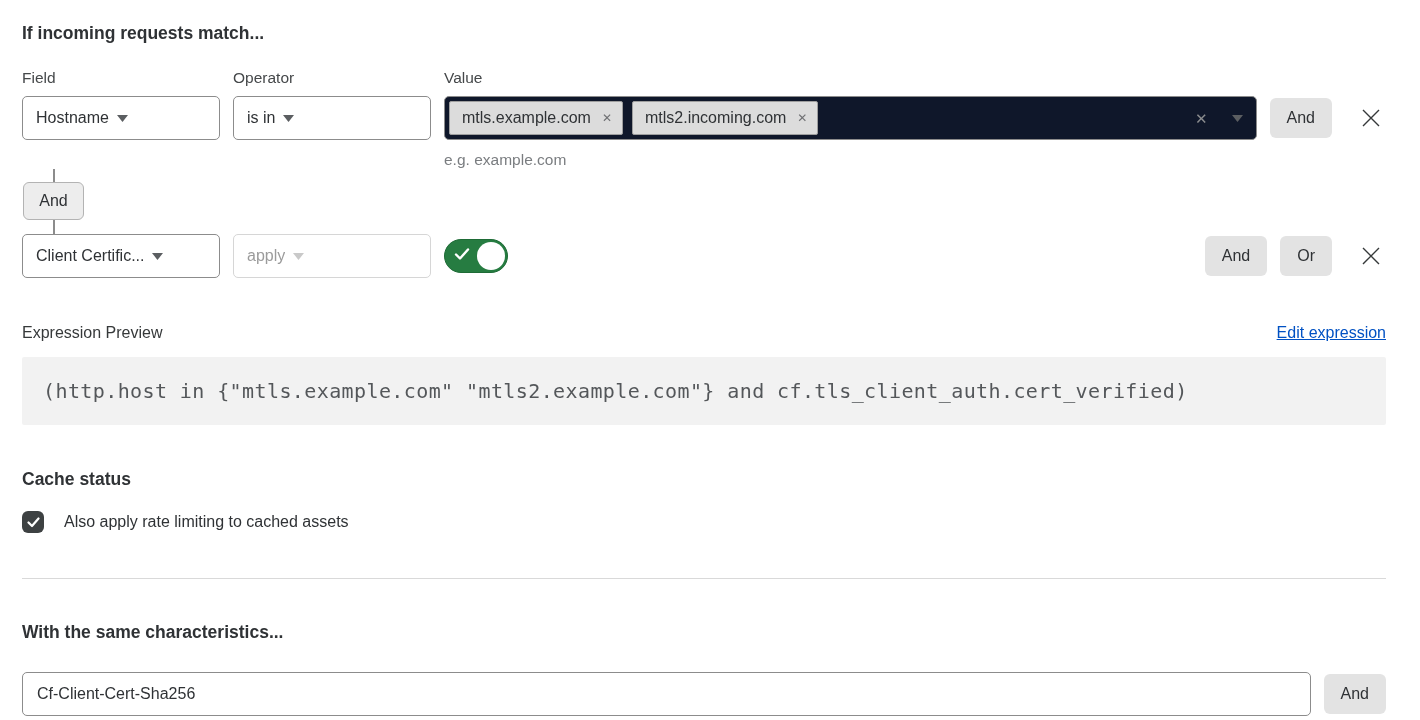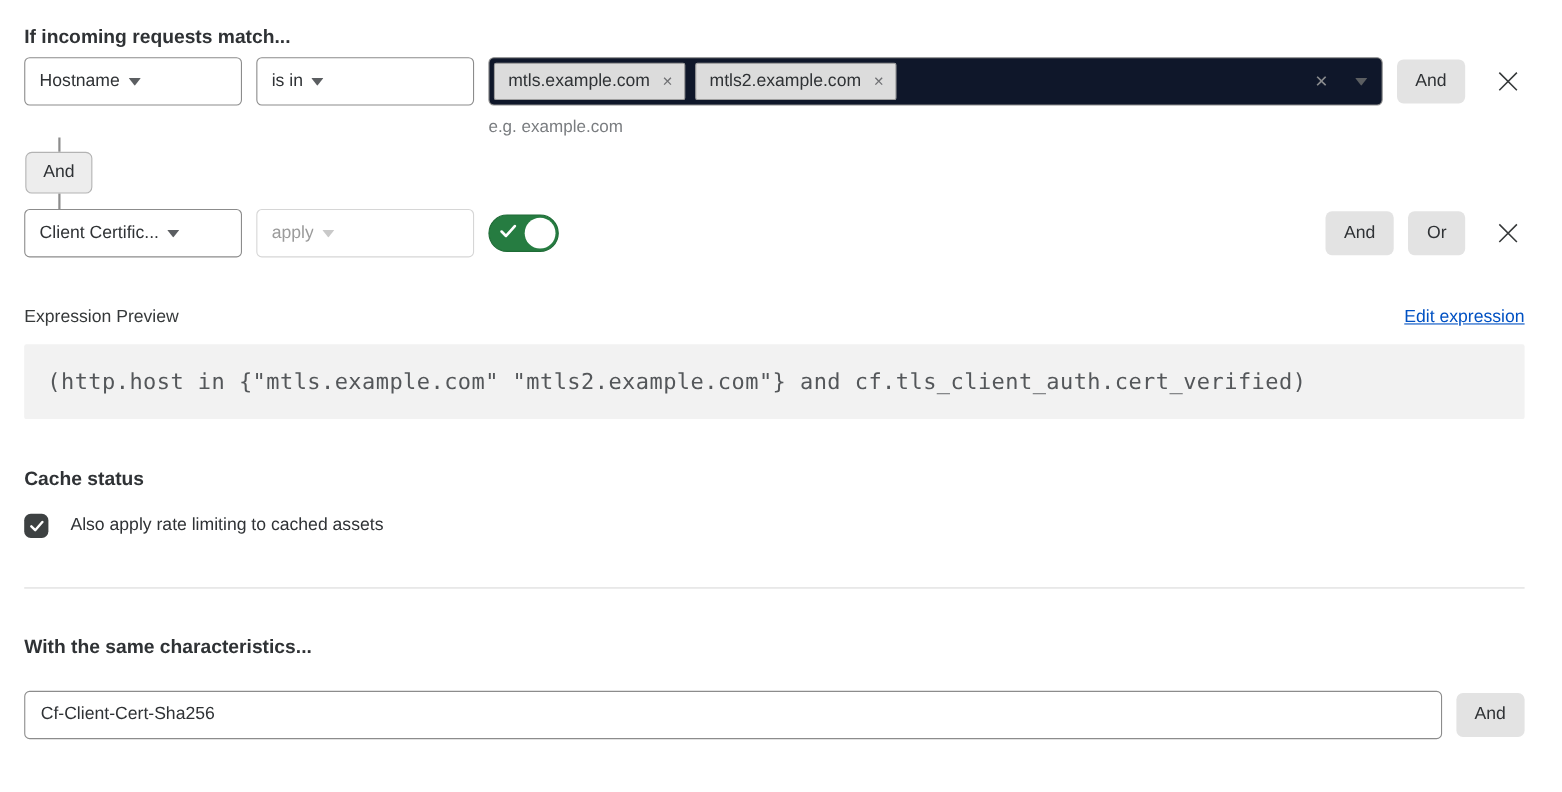--- a/index.html
+++ b/index.html
@@ -120,20 +120,25 @@
   }
   .char-row .btn { margin-left: 1px; }
 </style>
 </head>
 <body>
 
 <div class="page">
 
   <h2 class="section-title">If incoming requests match...</h2>
 
+  <div class="labels-row">
+    <span class="lbl-field">Field</span>
+    <span class="lbl-operator">Operator</span>
+    <span class="lbl-value">Value</span>
+  </div>
 
   <div class="cond-row">
     <div class="select">
       <span class="sel-text">Hostname</span>
       <span class="chev">
         <svg width="11" height="7" viewBox="0 0 11 7">
             <polygon points="0,0 11,0 5.5,7" fill="#5b5e61"></polygon>
           </svg>
       </span>
     </div>
@@ -146,21 +151,21 @@
       </span>
     </div>
     <div class="value-col">
       <div class="multiselect">
         <div class="tags">
           <span class="tag">
             <span>mtls.example.com</span>
             <span class="tag-x">✕</span>
           </span>
           <span class="tag">
-            <span>mtls2.example.com</span>
+            <span>mtls2.incoming.com</span>
             <span class="tag-x">✕</span>
           </span>
         </div>
         <div class="ms-controls">
           <span class="clear-x">✕</span>
           <span class="chev">
             <svg width="11" height="7" viewBox="0 0 11 7">
                 <polygon points="0,0 11,0 5.5,7" fill="#5b5e61"></polygon>
               </svg>
           </span>

